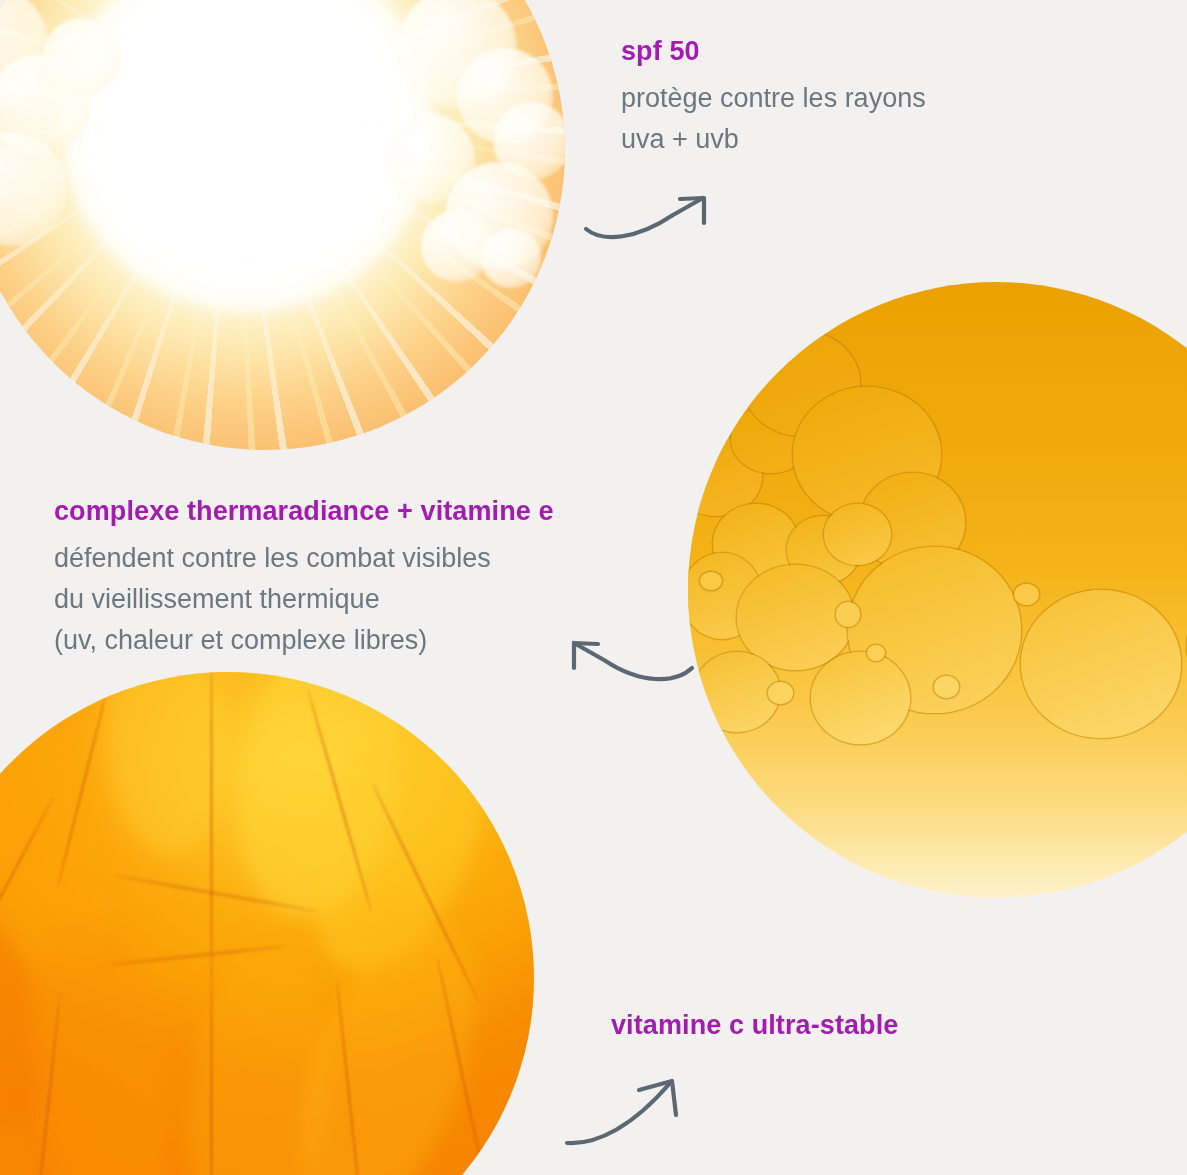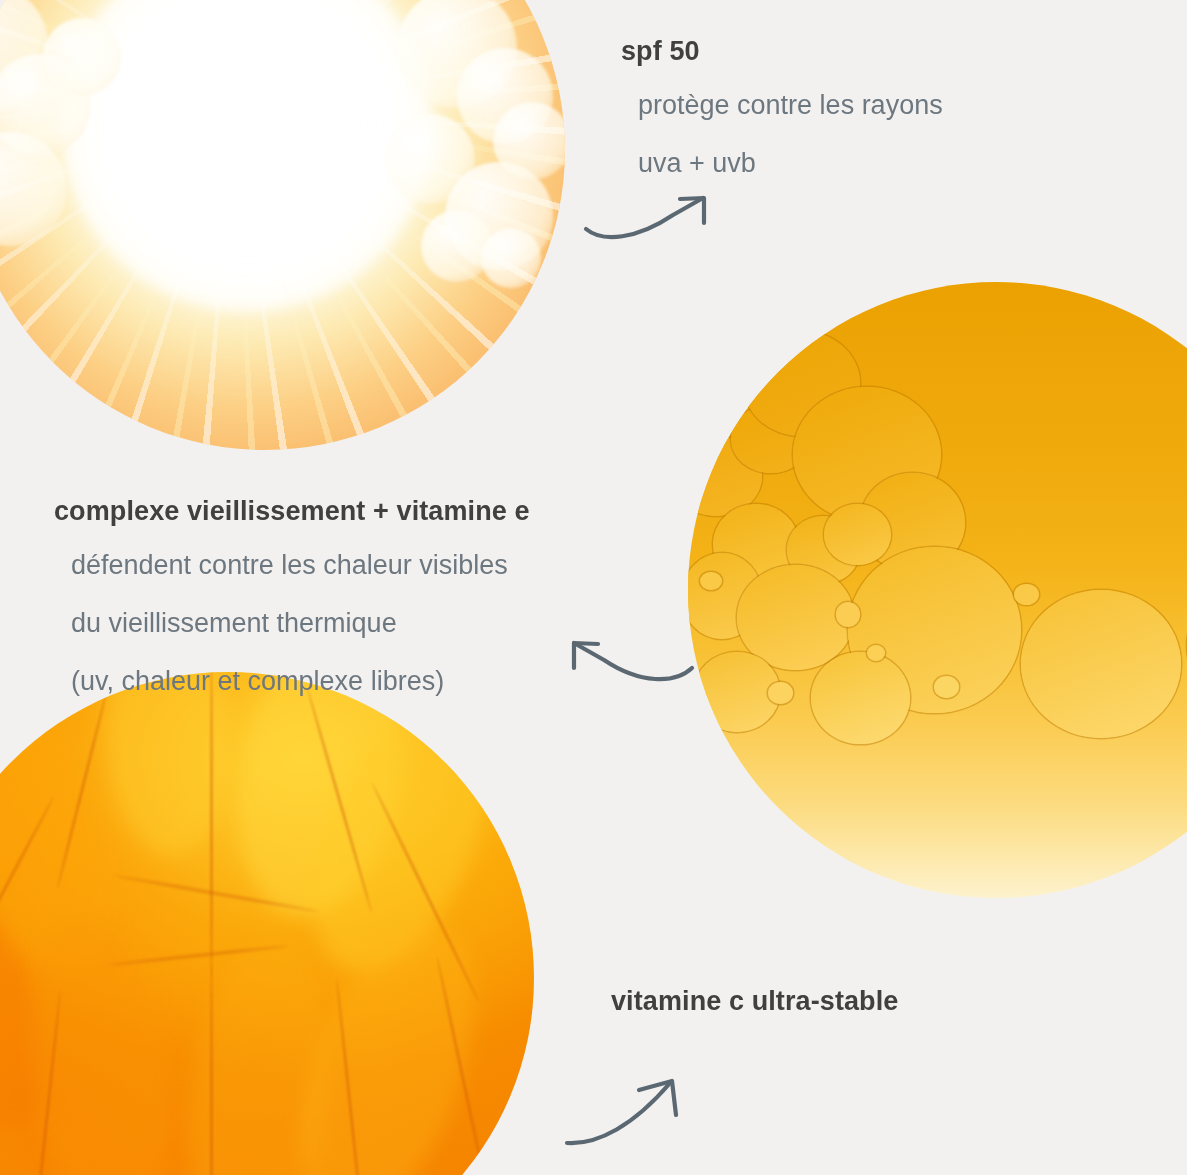--- a/index.html
+++ b/index.html
@@ -111,37 +111,37 @@
     border-radius: 50%;
     filter: blur(9px);
   }
 
   
   .text-block { position: absolute; }
   .heading {
     font-weight: bold;
     font-size: 27px;
     line-height: 34px;
-    color: #404040;
+    color: #a21caf;
     letter-spacing: 0.1px;
     margin: 0 0 10px 0;
     white-space: nowrap;
   }
   .body {
     font-weight: normal;
     font-size: 27px;
     line-height: 41px;
     color: #6d777f;
-    margin: 17px;
+    margin: 0;
     white-space: nowrap;
   }
 
   #block-spf   { left: 621px; top: 34px; }
   #block-complexe { left: 54px; top: 494px; }
-  #block-vitc  { left: 611px; top: 984px; }
+  #block-vitc  { left: 611px; top: 1008px; }
 
   
   .arrow { position: absolute; overflow: visible; }
   #arrow-spf      { left: 575px; top: 185px;  width: 145px; height: 70px; }
   #arrow-complexe { left: 558px; top: 630px;  width: 145px; height: 70px; }
   #arrow-vitc     { left: 560px; top: 1068px; width: 140px; height: 85px; }
   .arrow path { fill: none; stroke: #5b6872; stroke-width: 4.2; stroke-linecap: round; stroke-linejoin: round; }
 </style>
 </head>
 <body>
@@ -217,22 +217,22 @@
     <div class="vein" style="left:30%; top:46%;  width:30%; height:3px; transform:rotate(-6deg); filter:blur(1.6px);"></div>
   </div>
 
   <div class="text-block" id="block-spf">
     <div class="heading">spf 50</div>
     <div class="body">protège contre les rayons</div>
     <div class="body">uva + uvb</div>
   </div>
 
   <div class="text-block" id="block-complexe">
-    <div class="heading">complexe vieillissement + vitamine e</div>
-    <div class="body">défendent contre les chaleur visibles</div>
+    <div class="heading">complexe thermaradiance + vitamine e</div>
+    <div class="body">défendent contre les combat visibles</div>
     <div class="body">du vieillissement thermique</div>
     <div class="body">(uv, chaleur et complexe libres)</div>
   </div>
 
   <div class="text-block" id="block-vitc">
     <div class="heading">vitamine c ultra-stable</div>
   </div>
 
   <svg class="arrow" id="arrow-spf" viewBox="0 0 145 70">
     <path d="M11,44 C28,58 62,54 98,30 L128,13"></path>

